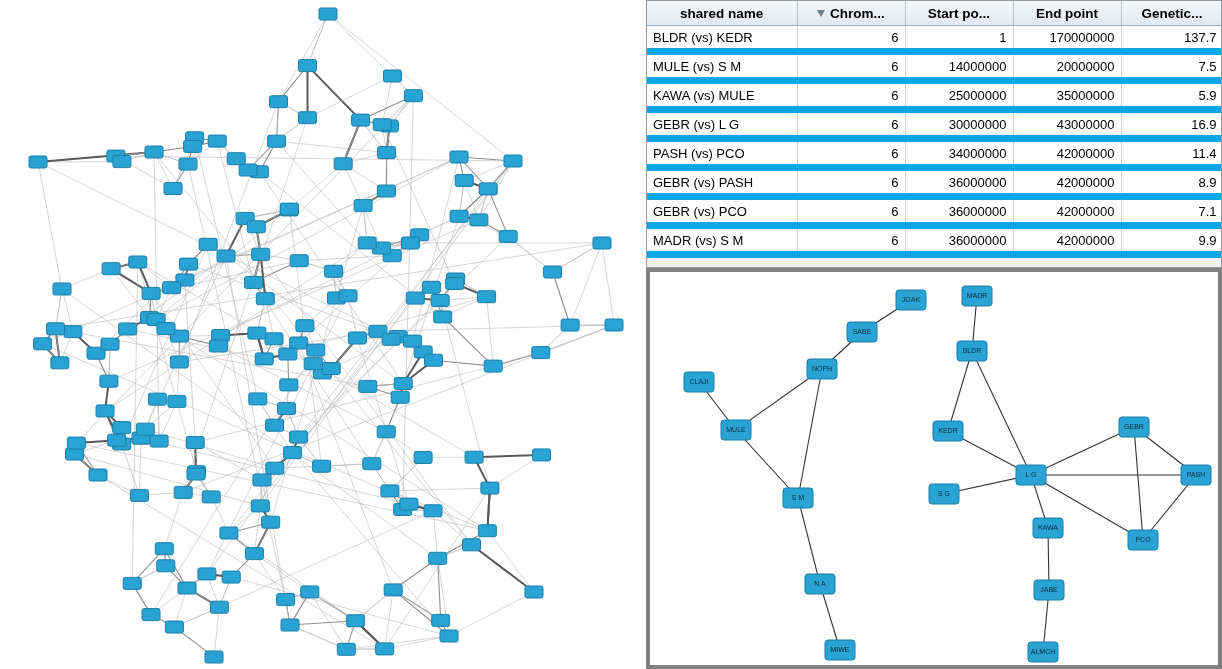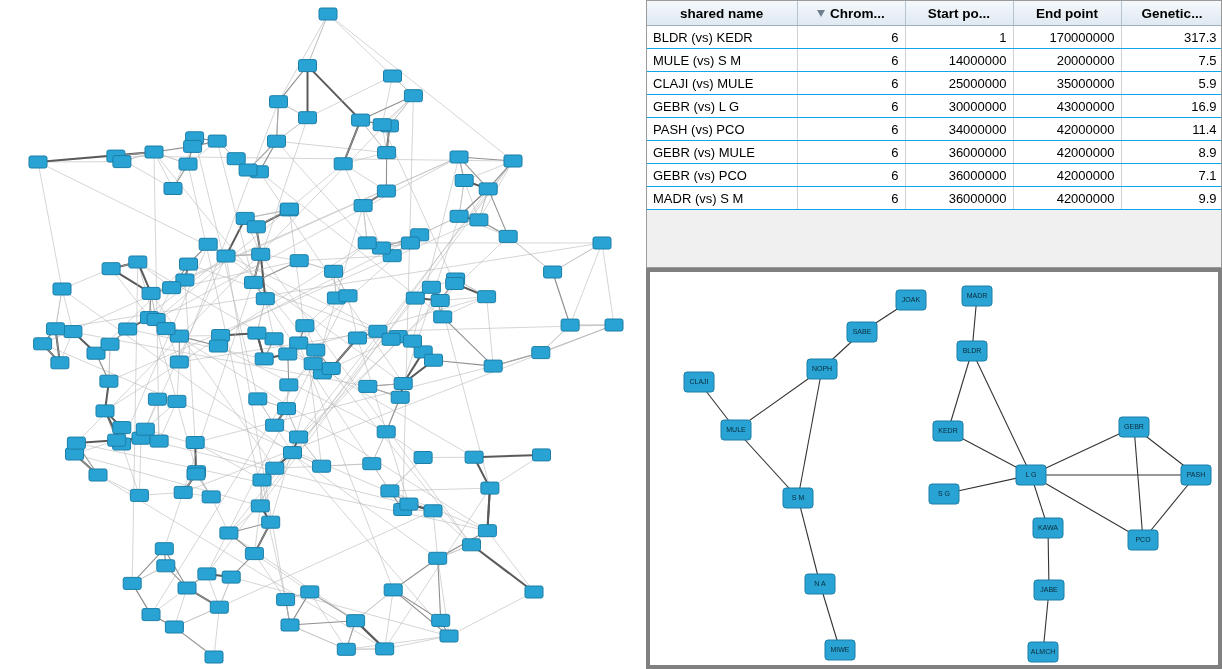--- a/index.html
+++ b/index.html
@@ -75,21 +75,21 @@
   .filter-icon::before {
     content: "";
     position: absolute;
     left: 0; top: 1px;
     border-left: 4.5px solid transparent;
     border-right: 4.5px solid transparent;
     border-top: 7px solid #6f7e8c;
   }
   table.data-table td {
     border-right: 1px solid #d2d2d2;
-    border-bottom: 1px solid #0ea5e9;
+    border-bottom: 7px solid #0ea5e9;
     height: 20px;
     padding: 1px 6px;
     background: #ffffff;
     white-space: nowrap;
     overflow: hidden;
   }
   td.c-name { text-align: left; }
   td.c-num  { text-align: right; }
 
   
@@ -1301,52 +1301,52 @@
               </span>
           </th>
         </tr>
       </thead>
       <tbody id="table-body">
           <tr>
             <td class="c-name">BLDR (vs) KEDR</td>
             <td class="c-num">6</td>
             <td class="c-num">1</td>
             <td class="c-num">170000000</td>
-            <td class="c-num">317.3</td>
+            <td class="c-num">137.7</td>
           </tr>
           <tr>
             <td class="c-name">MULE (vs) S M</td>
             <td class="c-num">6</td>
             <td class="c-num">14000000</td>
             <td class="c-num">20000000</td>
             <td class="c-num">7.5</td>
           </tr>
           <tr>
-            <td class="c-name">CLAJI (vs) MULE</td>
+            <td class="c-name">KAWA (vs) MULE</td>
             <td class="c-num">6</td>
             <td class="c-num">25000000</td>
             <td class="c-num">35000000</td>
             <td class="c-num">5.9</td>
           </tr>
           <tr>
             <td class="c-name">GEBR (vs) L G</td>
             <td class="c-num">6</td>
             <td class="c-num">30000000</td>
             <td class="c-num">43000000</td>
             <td class="c-num">16.9</td>
           </tr>
           <tr>
             <td class="c-name">PASH (vs) PCO</td>
             <td class="c-num">6</td>
             <td class="c-num">34000000</td>
             <td class="c-num">42000000</td>
             <td class="c-num">11.4</td>
           </tr>
           <tr>
-            <td class="c-name">GEBR (vs) MULE</td>
+            <td class="c-name">GEBR (vs) PASH</td>
             <td class="c-num">6</td>
             <td class="c-num">36000000</td>
             <td class="c-num">42000000</td>
             <td class="c-num">8.9</td>
           </tr>
           <tr>
             <td class="c-name">GEBR (vs) PCO</td>
             <td class="c-num">6</td>
             <td class="c-num">36000000</td>
             <td class="c-num">42000000</td>

